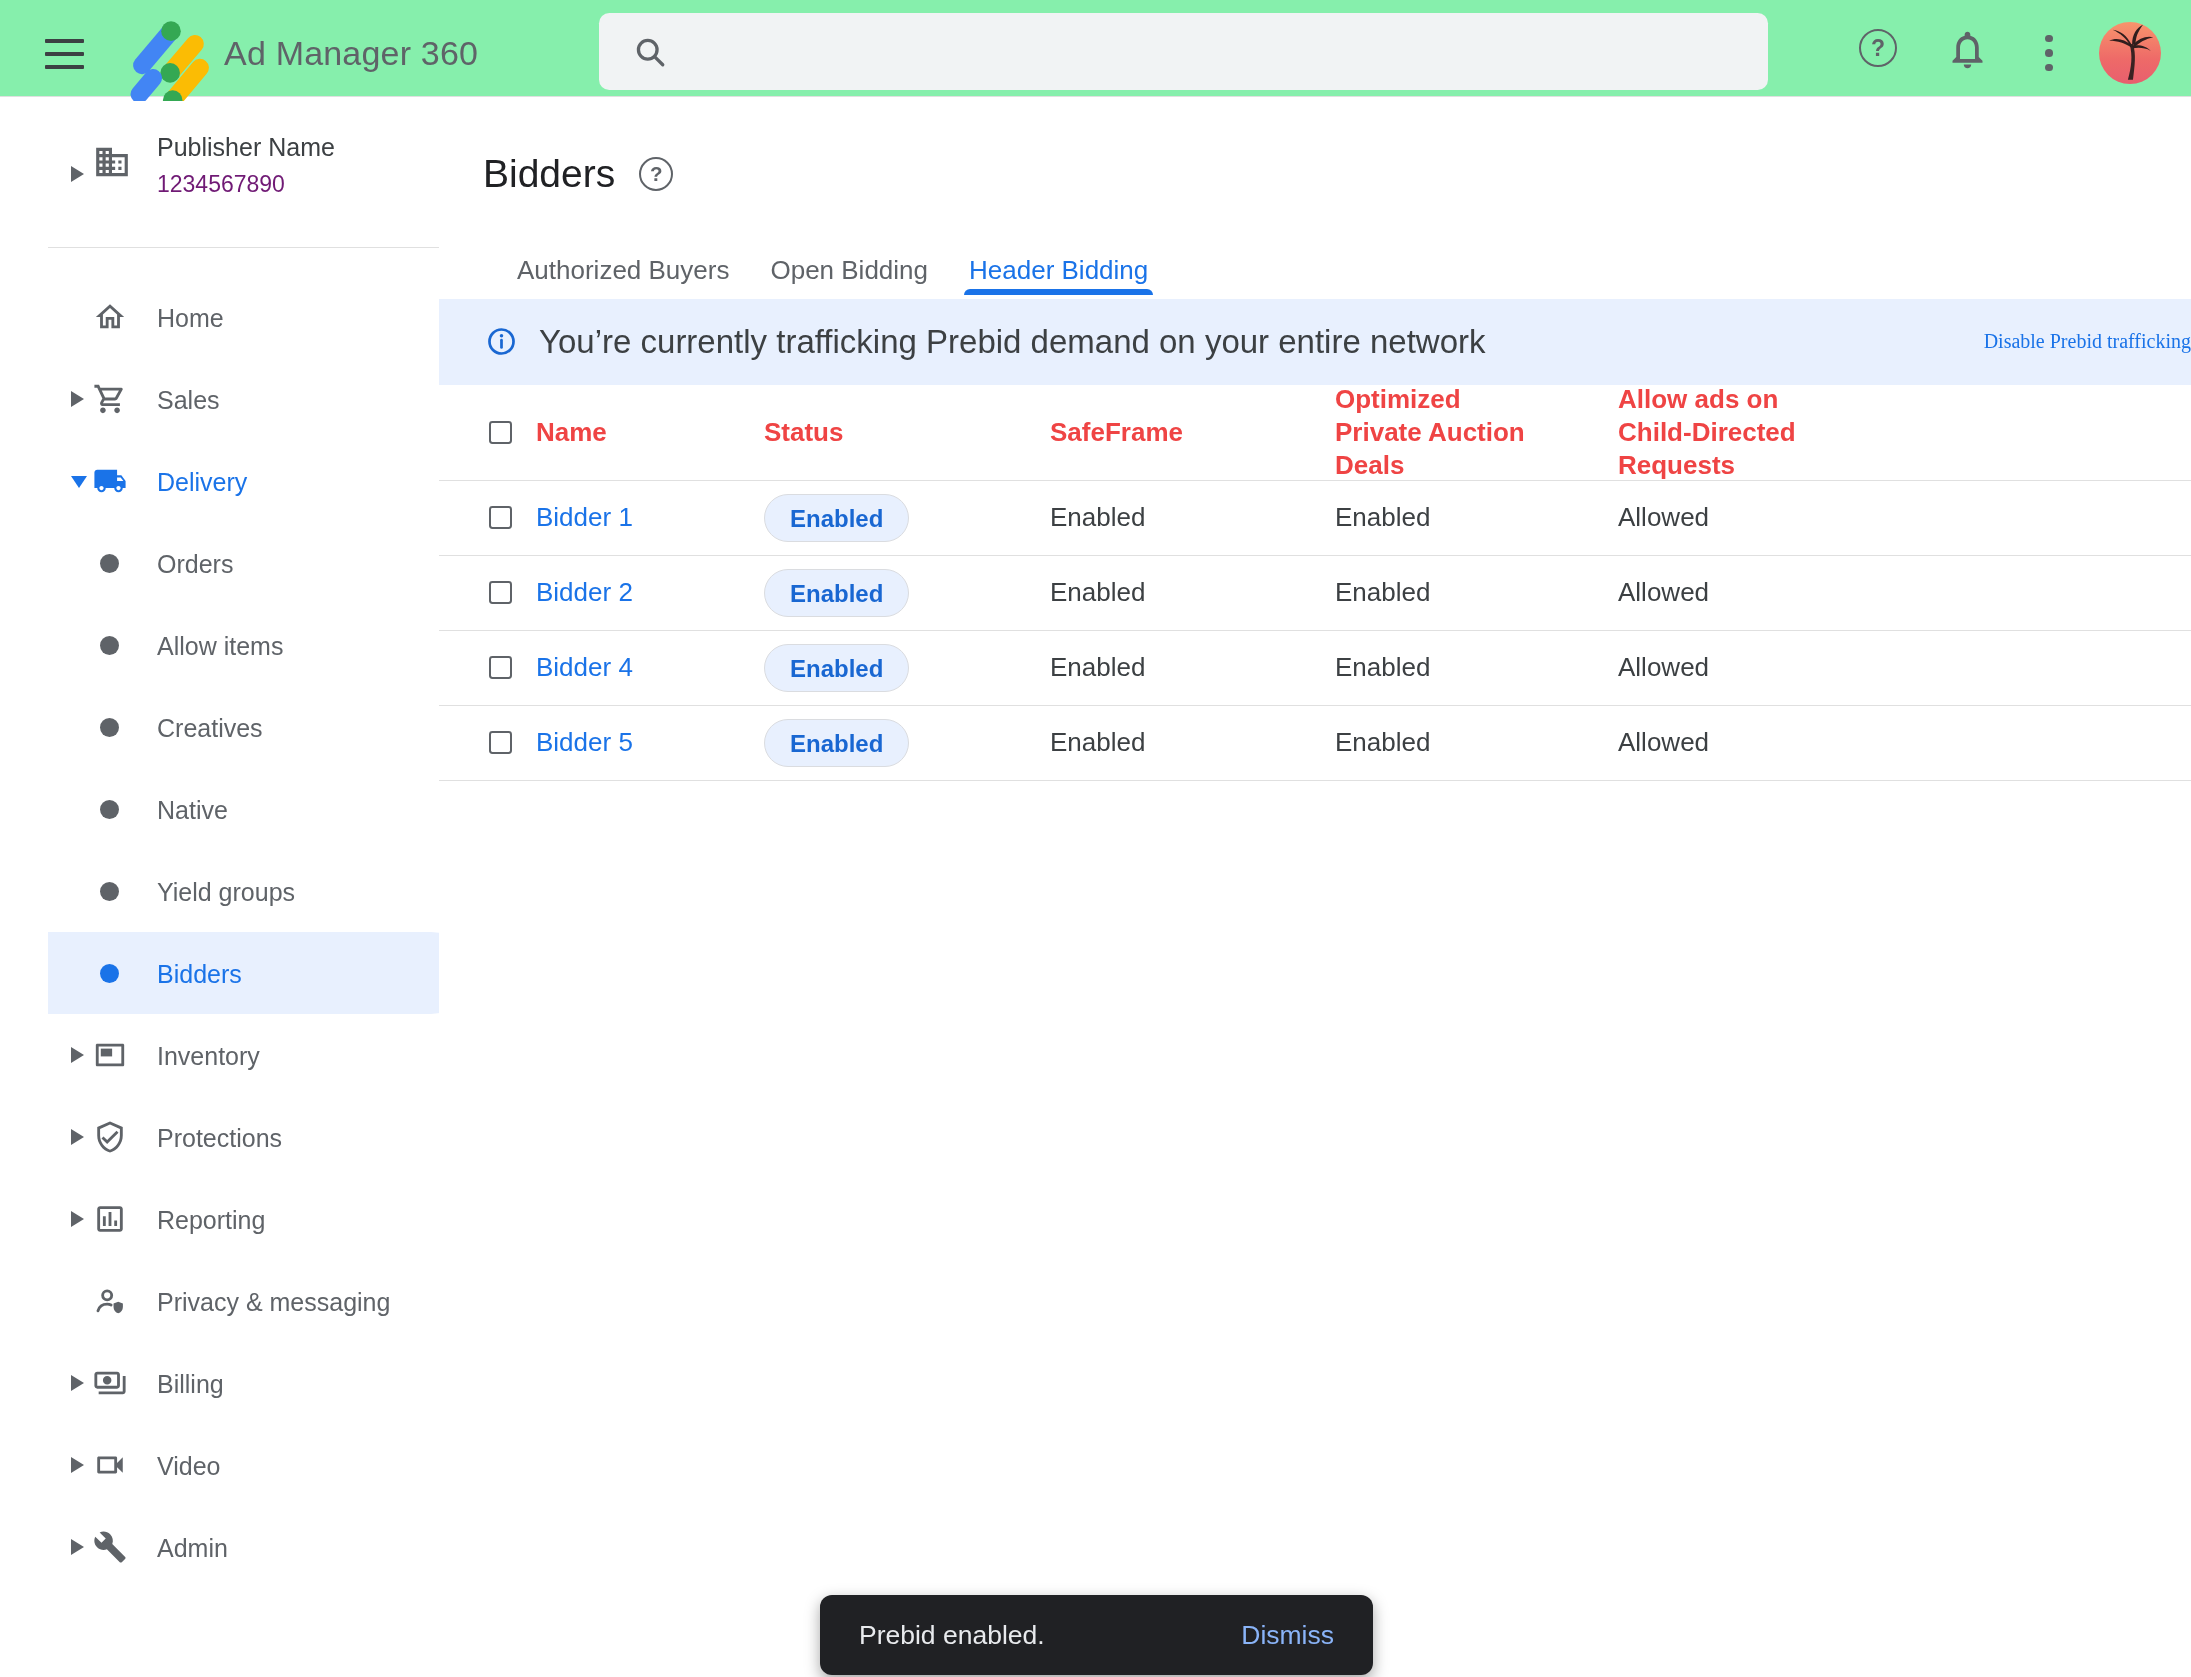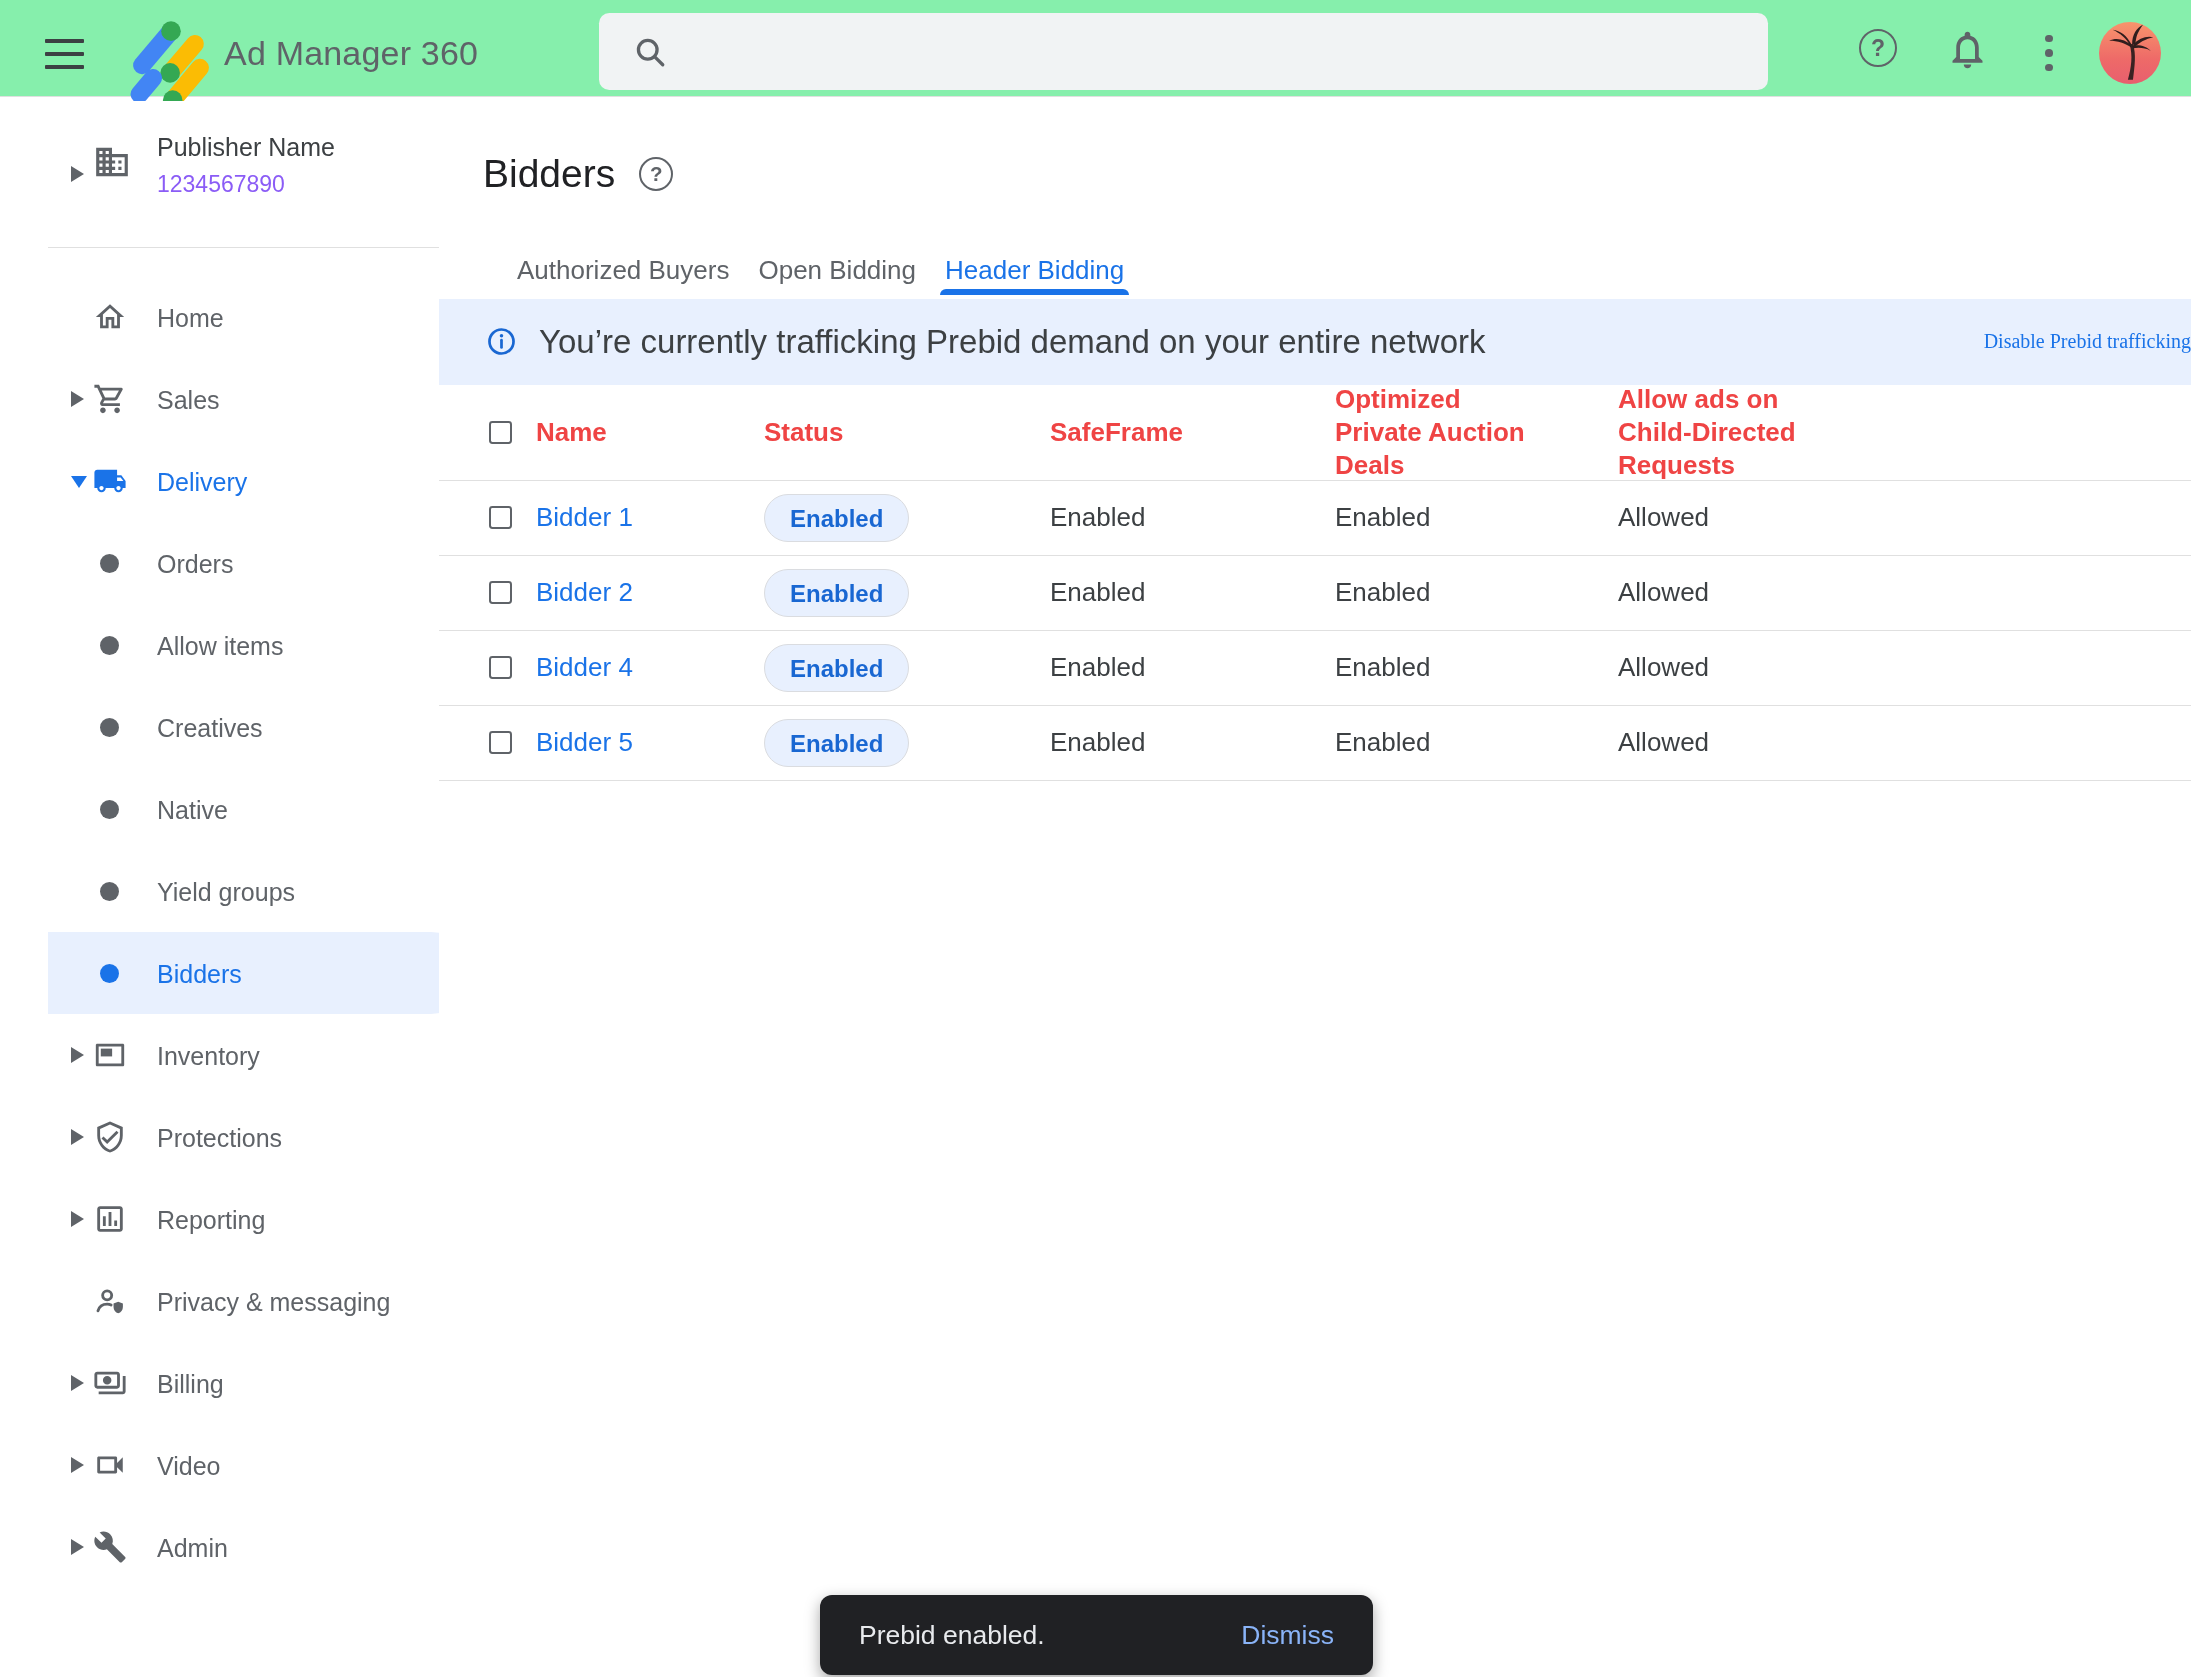--- a/index.html
+++ b/index.html
@@ -34,21 +34,21 @@
             overflow:hidden; border:none; cursor:pointer; padding:0;
             background:linear-gradient(180deg,#f8946c 0%,#ee6a68 60%,#e85f6e 100%); }
 
   
   .sidebar { position:absolute; top:109px; left:16px; width:438px; height:1569px;
              background:#fff; border-right:0.9px solid #e0e0e0;padding-left:32px; }
   .publisher { position:relative; height:139px; border-bottom:0.9px solid #e0e0e0; cursor:pointer; }
   .publisher .caret { position:absolute; left:23px; top:57px; }
   .publisher .pub-icon { position:absolute; left:45px; top:34px; }
   .pub-name { position:absolute; left:109px; top:24px; font-size:25px; font-weight:500; color:#3c4043; }
-  .pub-id { position:absolute; left:109px; top:62px; font-size:23px; color:#8b5cf6; }
+  .pub-id { position:absolute; left:109px; top:62px; font-size:23px; color:#701a75; }
   .nav { padding-top:28px; }
   .nav-item { position:relative; height:82px; cursor:pointer; }
   .nav-item .caret { position:absolute; left:23px; top:33px; }
   .caret-right { width:0; height:0; border-left:13px solid #5f6368;
                  border-top:8.6px solid transparent; border-bottom:8.6px solid transparent; }
   .caret-down { width:0; height:0; border-top:12px solid #1a73e8;
                 border-left:8.6px solid transparent; border-right:8.6px solid transparent; margin-top:2.6px; }
   .nav-icon { position:absolute; left:45px; top:24px; width:34px; height:34px; }
   .nav-dot { position:absolute; left:52px; top:32px; width:19px; height:19px; border-radius:50%; background:#5f6368; }
   .nav-label { position:absolute; left:109px; top:28px; font-size:25px; color:#5f6368; white-space:nowrap; }
@@ -57,21 +57,21 @@
   .nav-item.active .nav-dot { background:#1a73e8; }
   .nav-item.active .nav-label { color:#1a73e8; font-weight:500; }
 
   
   .main { position:absolute; top:109px; left:439px; width:1752px; height:1569px; background:#fff; }
   .title-row { display:flex; align-items:center; padding:43px 0 0 44px; }
   .page-title { font-size:39px; font-weight:400; color:#202124; }
   .title-help { margin-left:24px; background:none; border:none; cursor:pointer; }
   .title-help .help-circle { width:34px; height:34px; border-width:2.6px; font-size:20.5px; }
 
-  .tabs { display:flex; gap:29px; padding-left:78px; margin-top:53px; height:43px; }
+  .tabs { display:flex; gap:41px; padding-left:78px; margin-top:53px; height:43px; }
   .tab { position:relative; font-size:26px; font-weight:500; color:#5f6368;
          background:none; border:none; cursor:pointer; padding:0; font-family:inherit; white-space:nowrap; }
   .tab.active { color:#1a73e8; }
   .tab.active::after { content:""; position:absolute; left:-5.1px; right:-5.1px; bottom:-3.4px;
                        height:6px; background:#1a73e8; border-radius:6px 6px 0 0; }
 
   .banner { margin-top:6.8px; height:86px; background:#e8f0fe; display:flex; align-items:center; }
   .banner .info-icon { margin-left:47px; flex:0 0 auto; }
   .banner-text { margin-left:22px; font-size:33px; color:#3c4043; }
   .banner-action { margin-left:auto; background:none; border:none; cursor:pointer;

